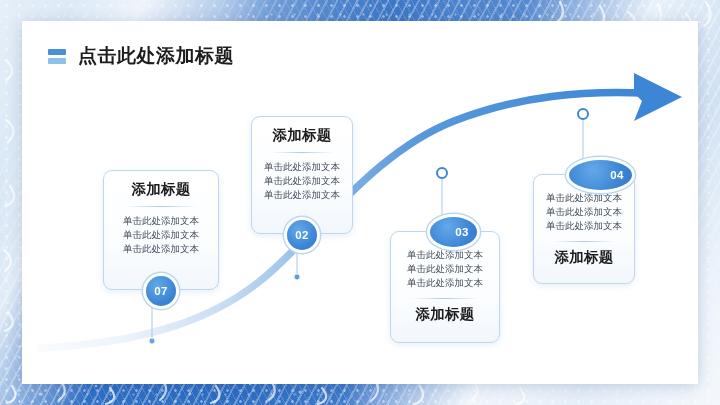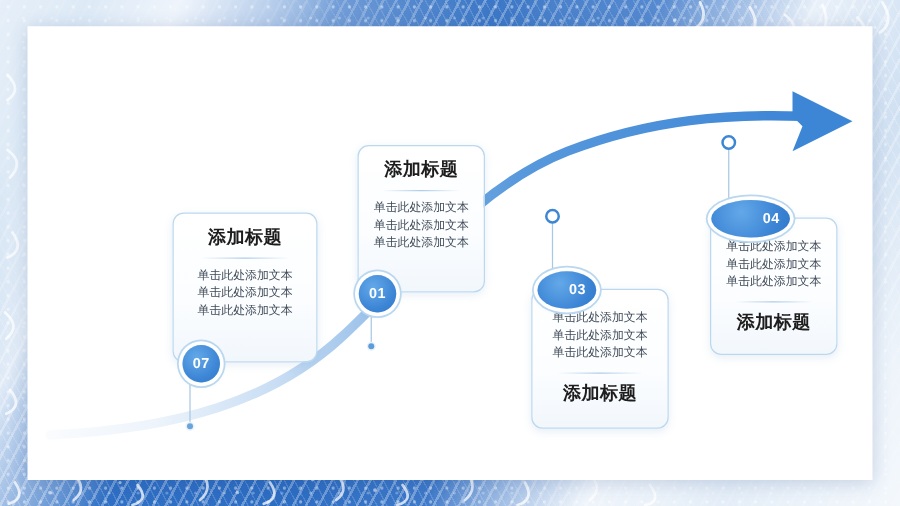--- a/index.html
+++ b/index.html
@@ -106,21 +106,20 @@
   .card {
     position: absolute;
     box-sizing: border-box;
     background: linear-gradient(180deg, #ffffff 0%, #fbfdff 60%, #f2f7fc 100%);
     border: 1px solid #bcd8ef;
     border-radius: 9px;
     box-shadow: 0 2px 7px rgba(90,140,190,.14);
     display: flex;
     flex-direction: column;
     align-items: center;
-    margin-left: 35px;
   }
   .card .c-title {
     font-size: 14.5px;
     font-weight: bold;
     color: #1d1d1d;
     white-space: nowrap;
     letter-spacing: .3px;
   }
   .card .c-rule {
     width: 74%;
@@ -205,20 +204,27 @@
         <circle cx="300" cy="392" r="1.5"></circle>
       <circle cx="250" cy="384" r="1.2"></circle>
         <circle cx="190" cy="394" r="1.4"></circle>
       <circle cx="96" cy="386" r="1.3"></circle>
         <circle cx="40" cy="394" r="1.5"></circle>
     </g>
   </svg>
 
   <div class="panel">
 
+    <div class="title-row">
+      <span class="title-icon">
+        <i class="b1"></i>
+          <i class="b2"></i>
+      </span>
+      <span class="title-text">点击此处添加标题</span>
+    </div>
 
     <div class="diagram">
       <svg width="676" height="363" viewBox="0 0 676 363">
         <defs>
           <linearGradient id="curveGrad" x1="0" y1="0" x2="1" y2="0">
             <stop offset="0%" stop-color="#4a90d9" stop-opacity="0.03"></stop>
             <stop offset="14%" stop-color="#4a90d9" stop-opacity="0.10"></stop>
             <stop offset="30%" stop-color="#4a90d9" stop-opacity="0.30"></stop>
             <stop offset="46%" stop-color="#4a90d9" stop-opacity="0.62"></stop>
             <stop offset="62%" stop-color="#4a90d9" stop-opacity="0.92"></stop>
@@ -265,21 +271,21 @@
 
       <div class="card v-top" style="left:229px; top:95px; width:102px; height:118px;">
         <div class="c-title">添加标题</div>
         <div class="c-rule"></div>
         <div class="c-lines">
           <div class="c-line">单击此处添加文本</div>
           <div class="c-line">单击此处添加文本</div>
           <div class="c-line">单击此处添加文本</div>
         </div>
       </div>
-      <div class="badge" style="left:265px; top:199px;">01</div>
+      <div class="badge" style="left:265px; top:199px;">02</div>
 
       <div class="card v-bot" style="left:368px; top:210px; width:110px; height:112px;">
         <div class="c-lines">
           <div class="c-line">单击此处添加文本</div>
           <div class="c-line">单击此处添加文本</div>
           <div class="c-line">单击此处添加文本</div>
         </div>
         <div class="c-rule"></div>
         <div class="c-title">添加标题</div>
       </div>

